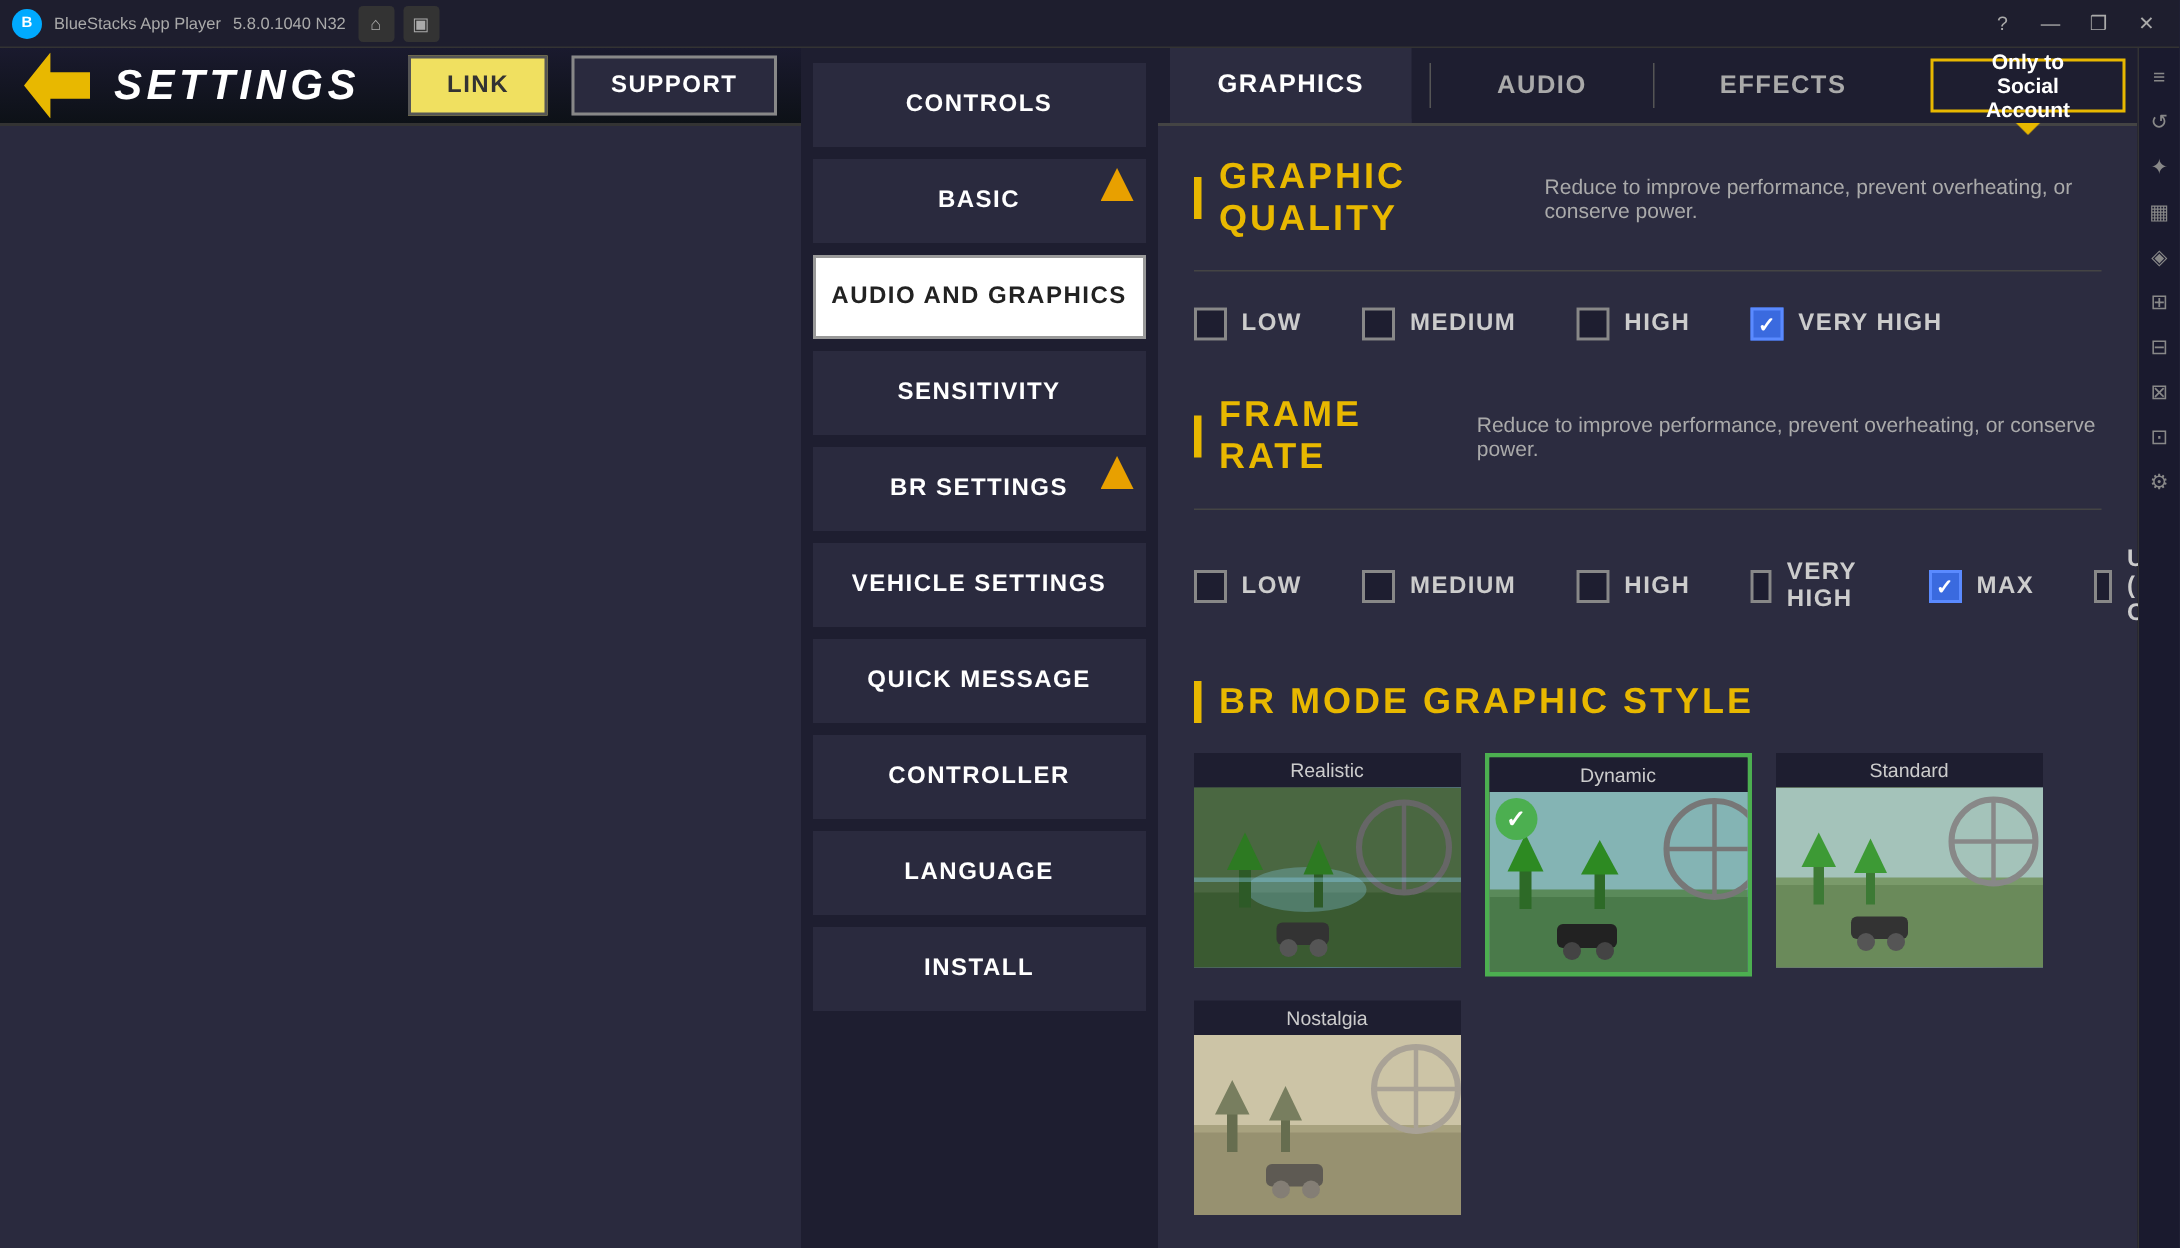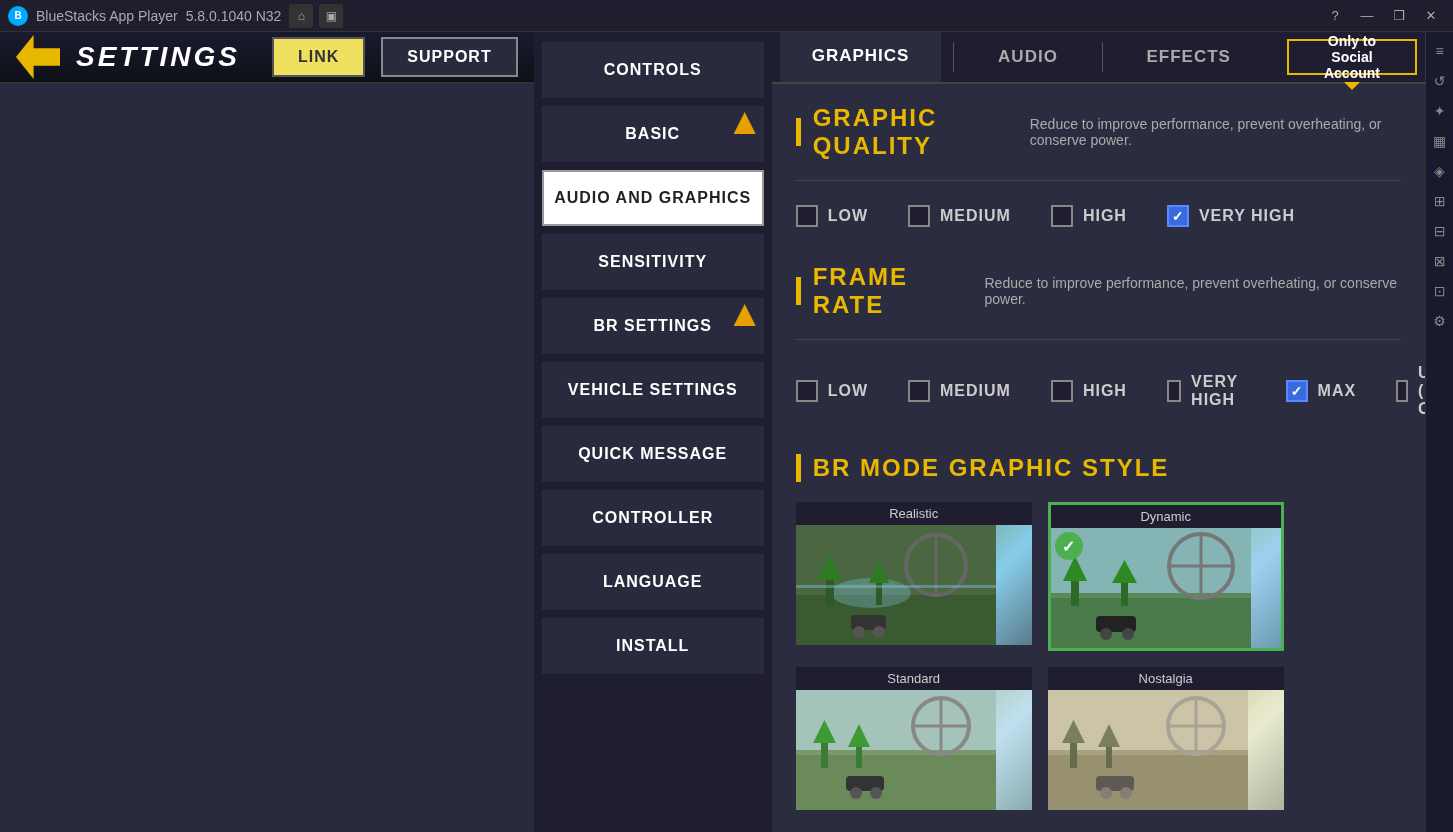--- a/index.html
+++ b/index.html
@@ -36,21 +36,21 @@
       border-radius: 50%;
       display: flex;
       align-items: center;
       justify-content: center;
       font-size: 10px;
       color: white;
       font-weight: bold;
     }
     .titlebar-appname {
       color: #aaa;
-      font-size: 14px;
+      font-size: 11px;
     }
     .titlebar-nav {
       display: flex;
       align-items: center;
       gap: 6px;
     }
     .titlebar-nav-btn {
       width: 24px;
       height: 24px;
       background: #333;
@@ -378,21 +378,21 @@
       letter-spacing: 1px;
     }
 
     
     .style-cards {
       display: flex;
       gap: 16px;
       flex-wrap: wrap;
     }
     .style-card {
-      width: 236px;
+      width: 178px;
       cursor: pointer;
       position: relative;
     }
     .style-card-selected {
       border: 3px solid #4caf50;
     }
     .style-card-label {
       text-align: center;
       background: #1e1e30;
       color: #ccc;

